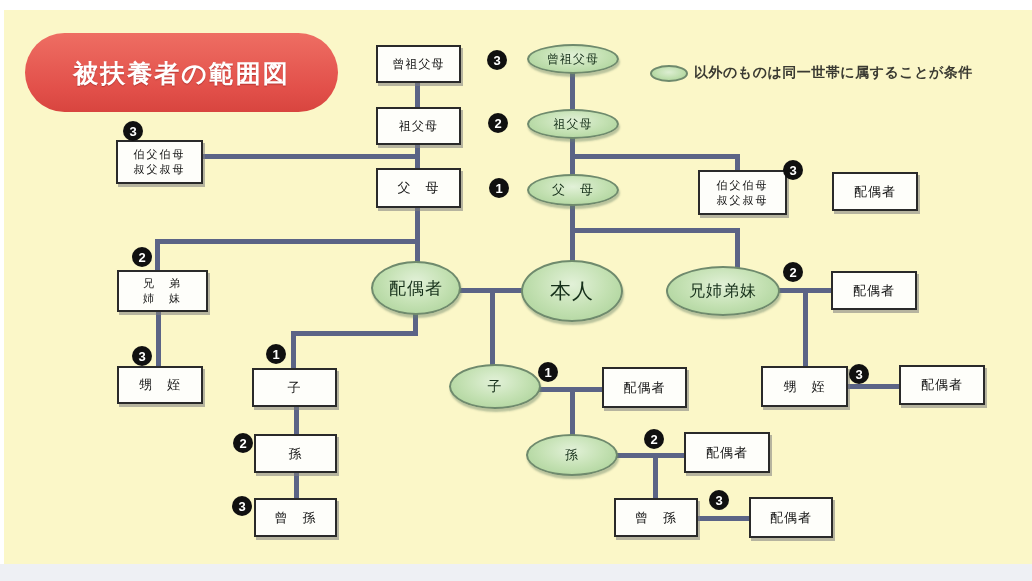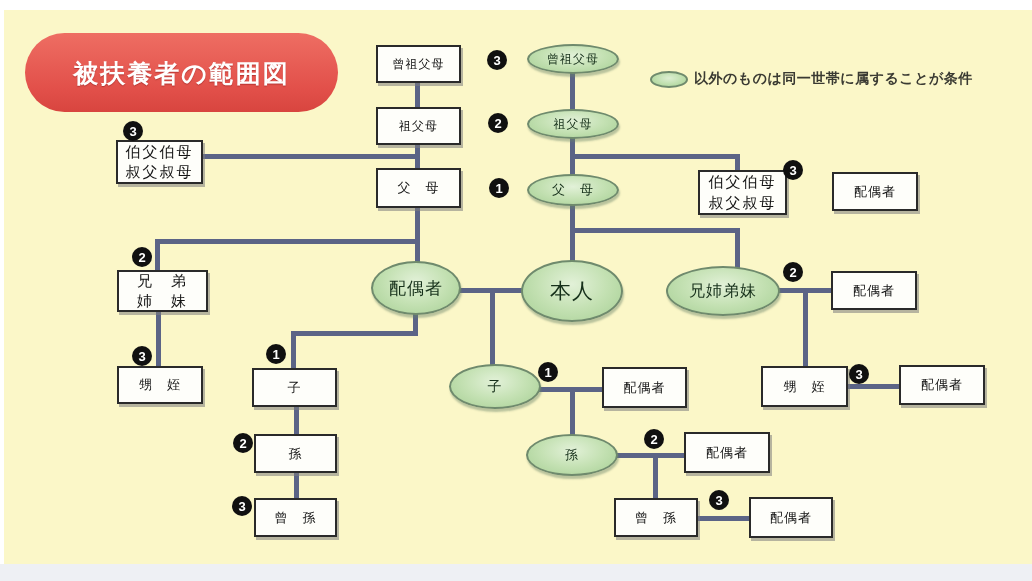--- a/index.html
+++ b/index.html
@@ -20,21 +20,21 @@
     position:absolute;left:25px;top:33px;width:313px;height:79px;
     background:linear-gradient(180deg,#ee6e63 0%,#e2504a 70%,#d8453f 100%);
     border-radius:44px;color:#fff;font-weight:bold;
     display:flex;flex-direction:column;align-items:center;justify-content:center;
     text-shadow:0 1px 1px rgba(150,30,30,.6);
   }
   .title-pill .t1{font-size:25px;letter-spacing:2px;line-height:1.2;}
   .title-pill .t2{font-size:22px;letter-spacing:1px;line-height:1.2;}
   .legend{position:absolute;left:650px;top:64px;width:378px;color:#3a3a32;font-weight:bold;}
   .legend .lg1{font-size:15px;margin-left:12px;letter-spacing:1px;}
-  .legend .lg2{font-size:14px;margin-top:6px;display:flex;align-items:center;letter-spacing:0.5px;}
+  .legend .lg2{font-size:14px;display:flex;align-items:center;letter-spacing:0.5px;}
   .lg-ell{
     display:inline-block;width:38px;height:17px;border-radius:50%;
     background:radial-gradient(ellipse at 50% 40%,#ddeed2 0%,#bfdfae 55%,#a5cf92 100%);
     border:2px solid #6f8a6d;box-sizing:border-box;margin-right:6px;flex:0 0 auto;
   }
   .wbox{
     position:absolute;background:#fefefa;border:2px solid #2a2a2a;box-sizing:border-box;
     box-shadow:2px 3px 0 rgba(125,125,125,.55);
     display:flex;align-items:center;justify-content:center;text-align:center;
     color:#141414;font-size:13px;letter-spacing:1px;line-height:1.2;
@@ -48,21 +48,21 @@
     color:#16301a;letter-spacing:1px;
   }
   .badge{
     position:absolute;width:20px;height:20px;border-radius:50%;
     background:#101010;color:#ffffff;font-size:13px;font-weight:bold;
     display:flex;align-items:center;justify-content:center;
   }
   .hline,.vline{position:absolute;background:#5b6486;}
   .hline{height:5px;}
   .vline{width:5px;}
-  .two{white-space:pre-line;font-size:15px;letter-spacing:2px;line-height:1.35;}
+  .two{white-space:pre-line;font-size:11px;letter-spacing:2px;line-height:1.35;}
 </style>
 </head>
 <body>
 
 <div class="stage">
   <div class="panel"></div>
   <div class="footer-strip"></div>
 
   <div class="title-pill">
     <div class="t1">被扶養者の範囲図</div>

